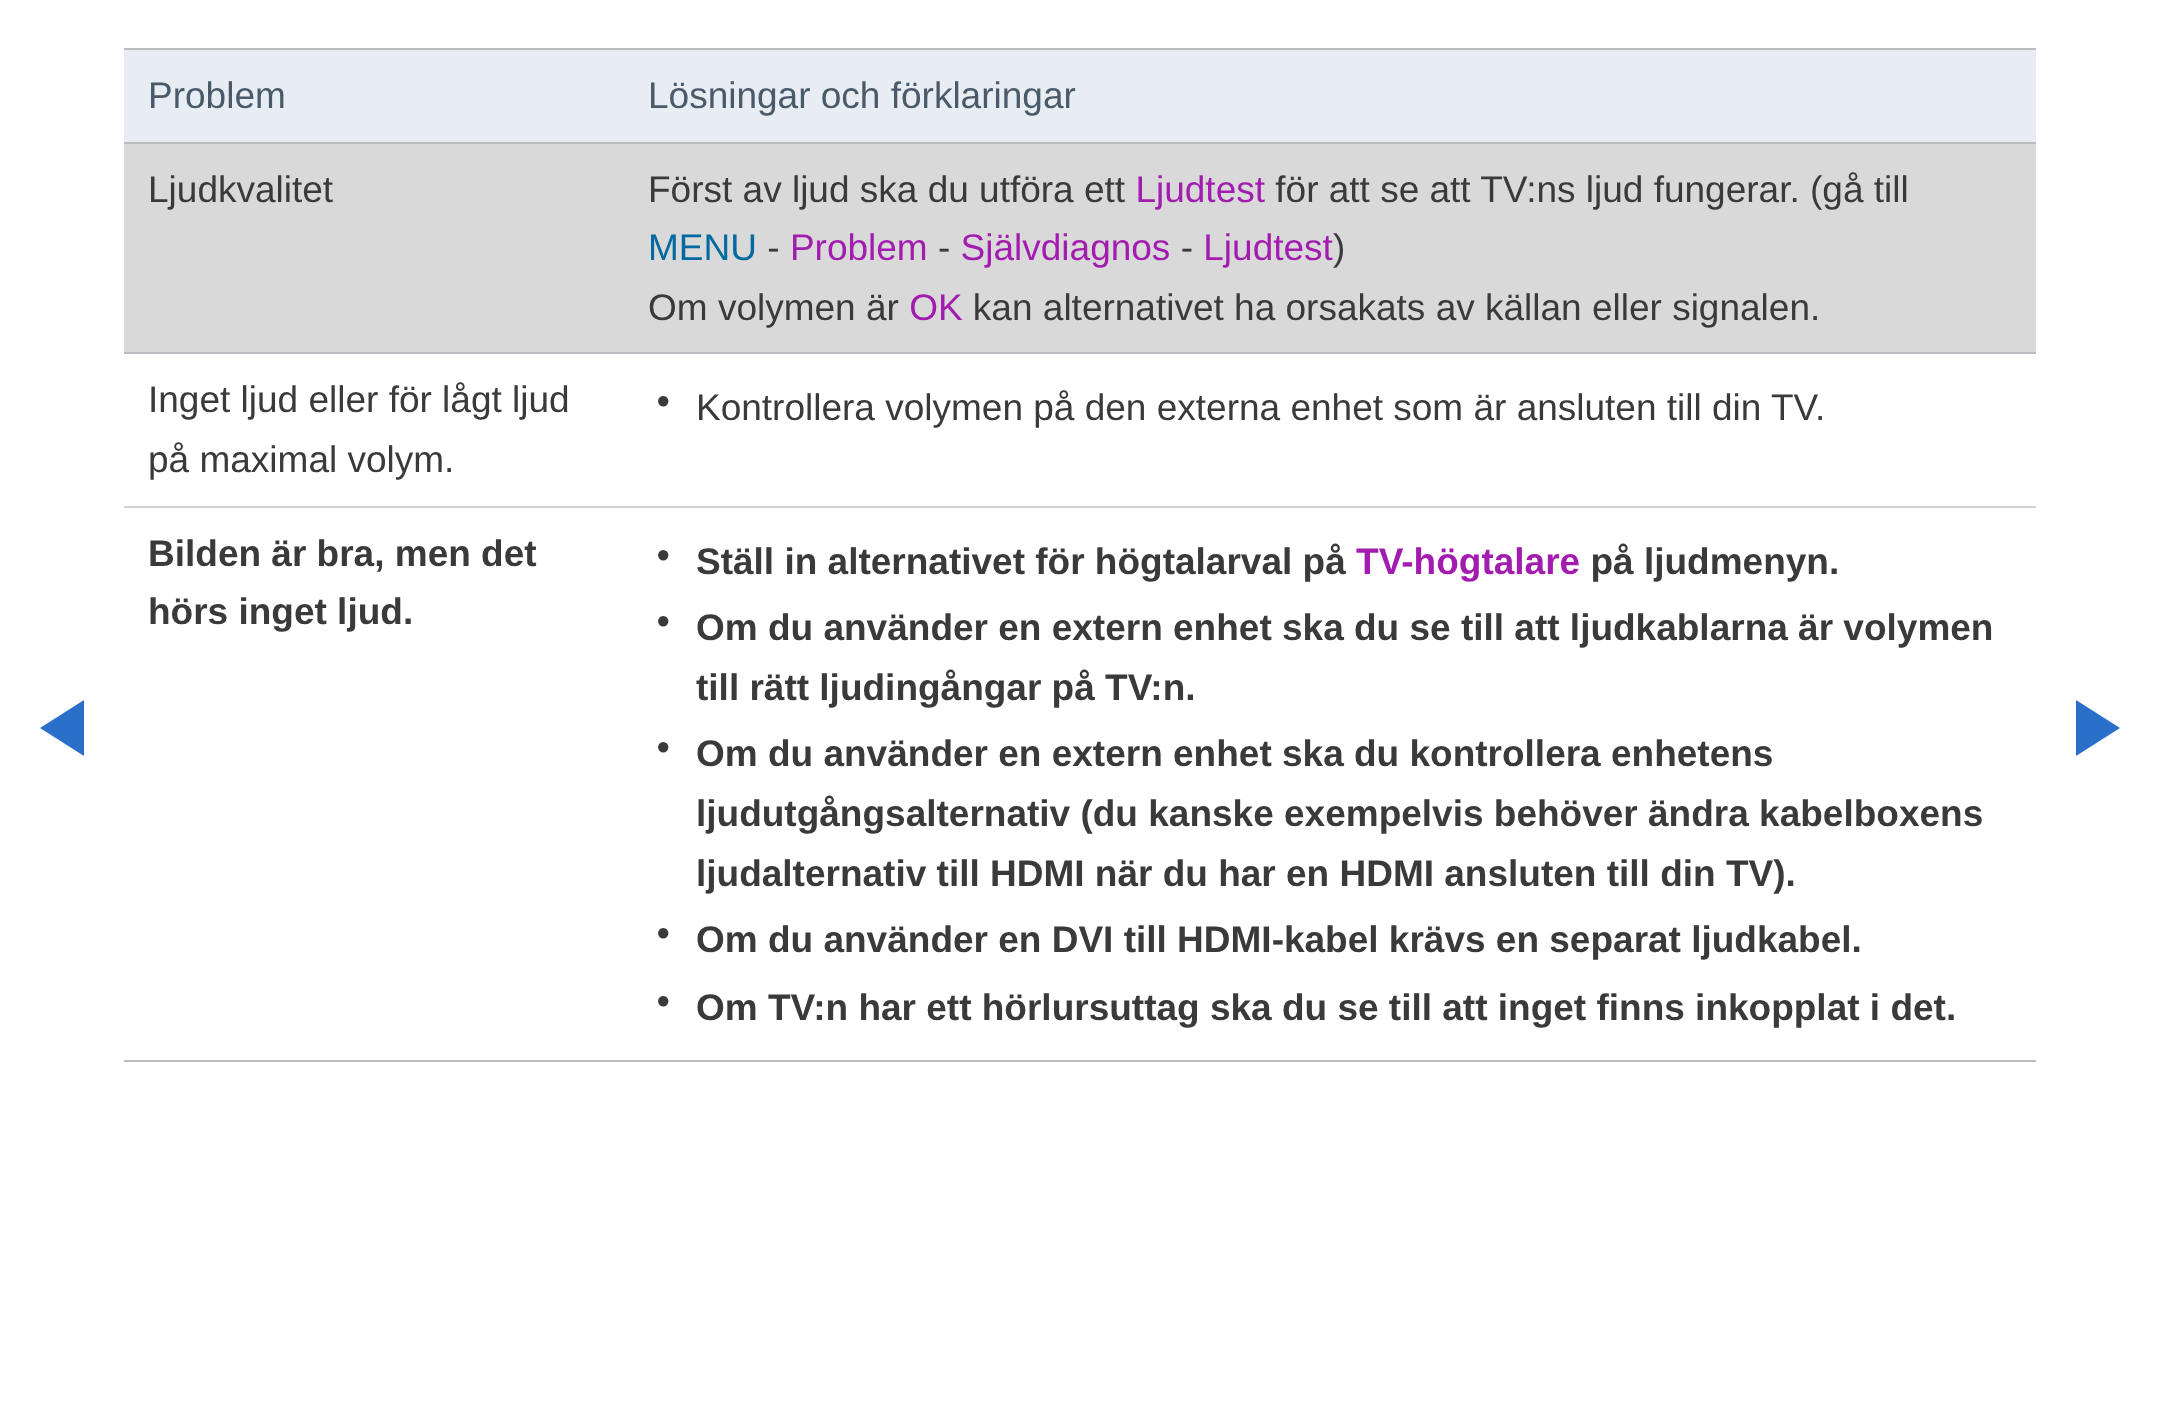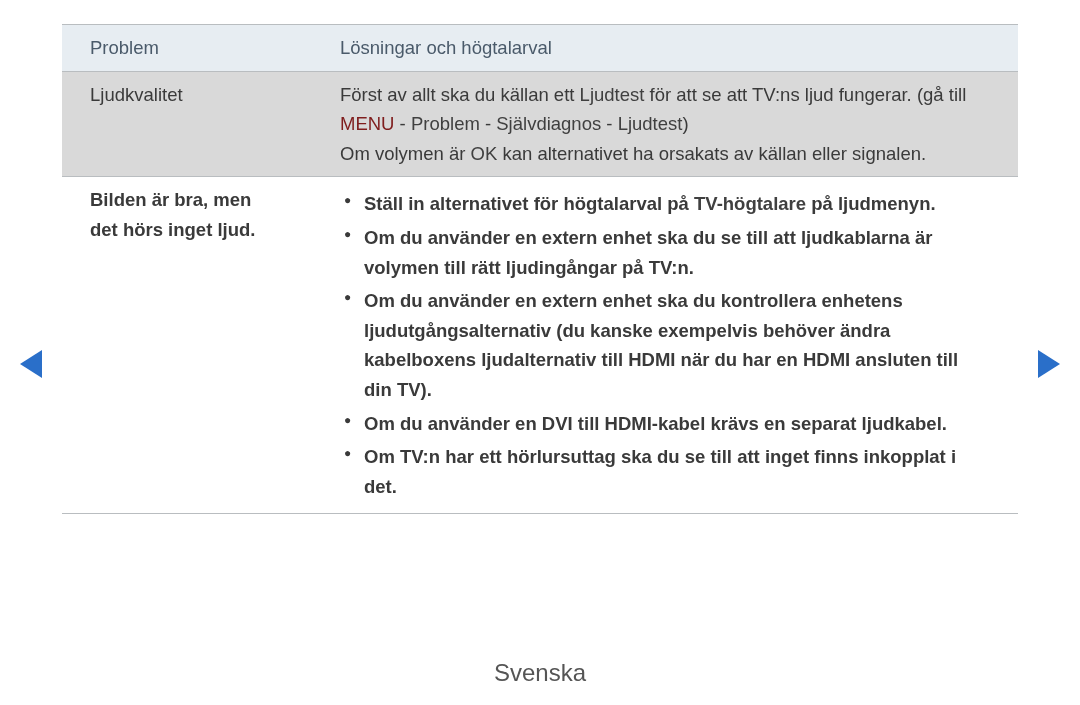--- a/index.html
+++ b/index.html
@@ -46,21 +46,21 @@
   }
   table {
     width: 100%;
     border-collapse: collapse;
     font-size: 18.5px;
     line-height: 1.6;
   }
   th, td {
     text-align: left;
     vertical-align: top;
-    padding: 8px 28px;
+    padding: 8px 12px;
     font-weight: 300;
   }
   thead tr {
     background: #e7edf2;
   }
   thead th {
     border-top: 1px solid #b9bdc0;
     border-bottom: 1px solid #b9bdc0;
     color: #4a5a6a;
     font-weight: 300;
@@ -70,22 +70,22 @@
     background: #d9d9d9;
     border-bottom: 1px solid #b9bdc0;
   }
   tbody tr td {
     border-bottom: 1px solid #d0d0d0;
   }
   tbody tr.last td {
     border-bottom: 1px solid #b9bdc0;
     font-weight: bold;
   }
-  .hl { color: #404040; }
-  .menu-hl { color: #7f1d1d; font-weight: 400; margin-top: 18px; }
+  .hl { color: #a21caf; }
+  .menu-hl { color: #0369a1; font-weight: 400; margin-top: 18px; }
   ul.bullets {
     list-style: none;
     margin: 0;
     padding: 0;
   }
   ul.bullets li {
     position: relative;
     padding-left: 24px;
     margin: 4px 0;
   }
@@ -115,52 +115,59 @@
 <div class="page">
 
   <div class="nav-arrow nav-left" title="previous page"></div>
   <div class="nav-arrow nav-right" title="next page"></div>
 
   <div class="content">
     <table>
       <thead>
         <tr>
           <th class="col-problem">Problem</th>
-          <th>Lösningar och högtalarval</th>
+          <th>Lösningar och förklaringar</th>
         </tr>
       </thead>
       <tbody>
         <tr class="sound-quality">
           <td>Ljudkvalitet</td>
           <td>
             <div>
-              <span>Först av allt ska du källan ett </span><span class="hl">Ljudtest</span><span> för att se att TV:ns ljud fungerar. (gå till </span>
+              <span>Först av ljud ska du utföra ett </span><span class="hl">Ljudtest</span><span> för att se att TV:ns ljud fungerar. (gå till </span>
             </div>
             <div>
               <span class="menu-hl">MENU</span><span> - </span><span class="hl">Problem</span><span> - </span><span class="hl">Självdiagnos</span><span> - </span><span class="hl">Ljudtest</span><span>)</span>
             </div>
             <div>
               <span>Om volymen är </span><span class="hl">OK</span><span> kan alternativet ha orsakats av källan eller signalen.</span>
             </div>
           </td>
         </tr>
 
+        <tr>
+          <td>Inget ljud eller för lågt ljud på maximal volym.</td>
+          <td>
+            <ul class="bullets">
+              <li>Kontrollera volymen på den externa enhet som är ansluten till din TV.</li>
+            </ul>
+          </td>
+        </tr>
 
         <tr class="last">
           <td>Bilden är bra, men det hörs inget ljud.</td>
           <td>
             <ul class="bullets">
               <li>
                 <span>Ställ in alternativet för högtalarval på </span><span class="hl">TV-högtalare</span><span> på ljudmenyn.</span>
               </li>
               <li>Om du använder en extern enhet ska du se till att ljudkablarna är volymen till rätt ljudingångar på TV:n.</li>
               <li>Om du använder en extern enhet ska du kontrollera enhetens ljudutgångsalternativ (du kanske exempelvis behöver ändra kabelboxens ljudalternativ till HDMI när du har en HDMI ansluten till din TV).</li>
               <li>Om du använder en DVI till HDMI-kabel krävs en separat ljudkabel.</li>
               <li>Om TV:n har ett hörlursuttag ska du se till att inget finns inkopplat i det.</li>
             </ul>
           </td>
         </tr>
       </tbody>
     </table>
   </div>
 
-  <div class="footer-lang">Svenska</div>
 </div>
 
 </body></html>

